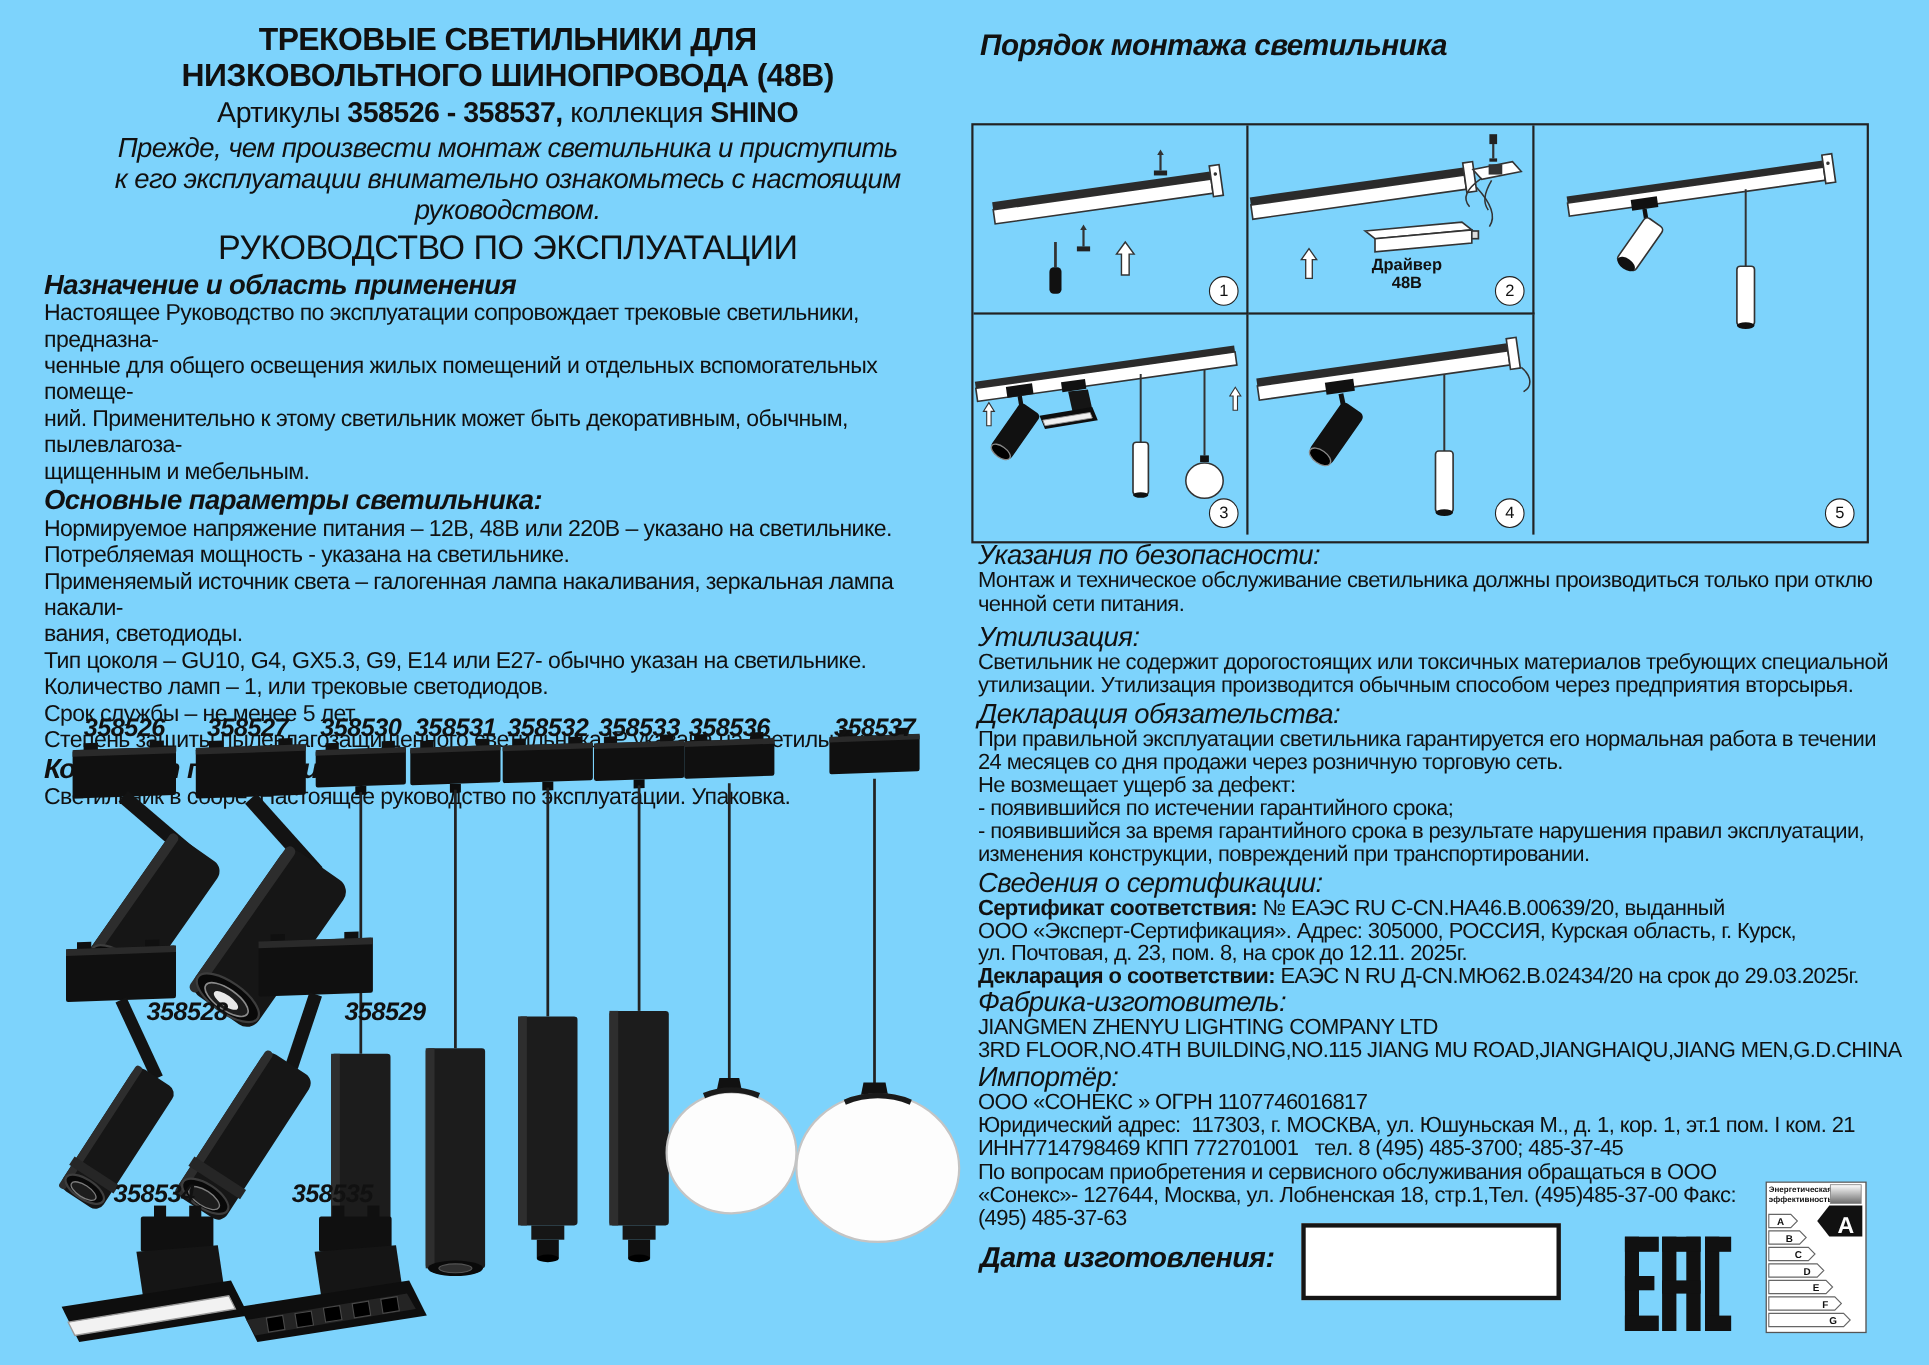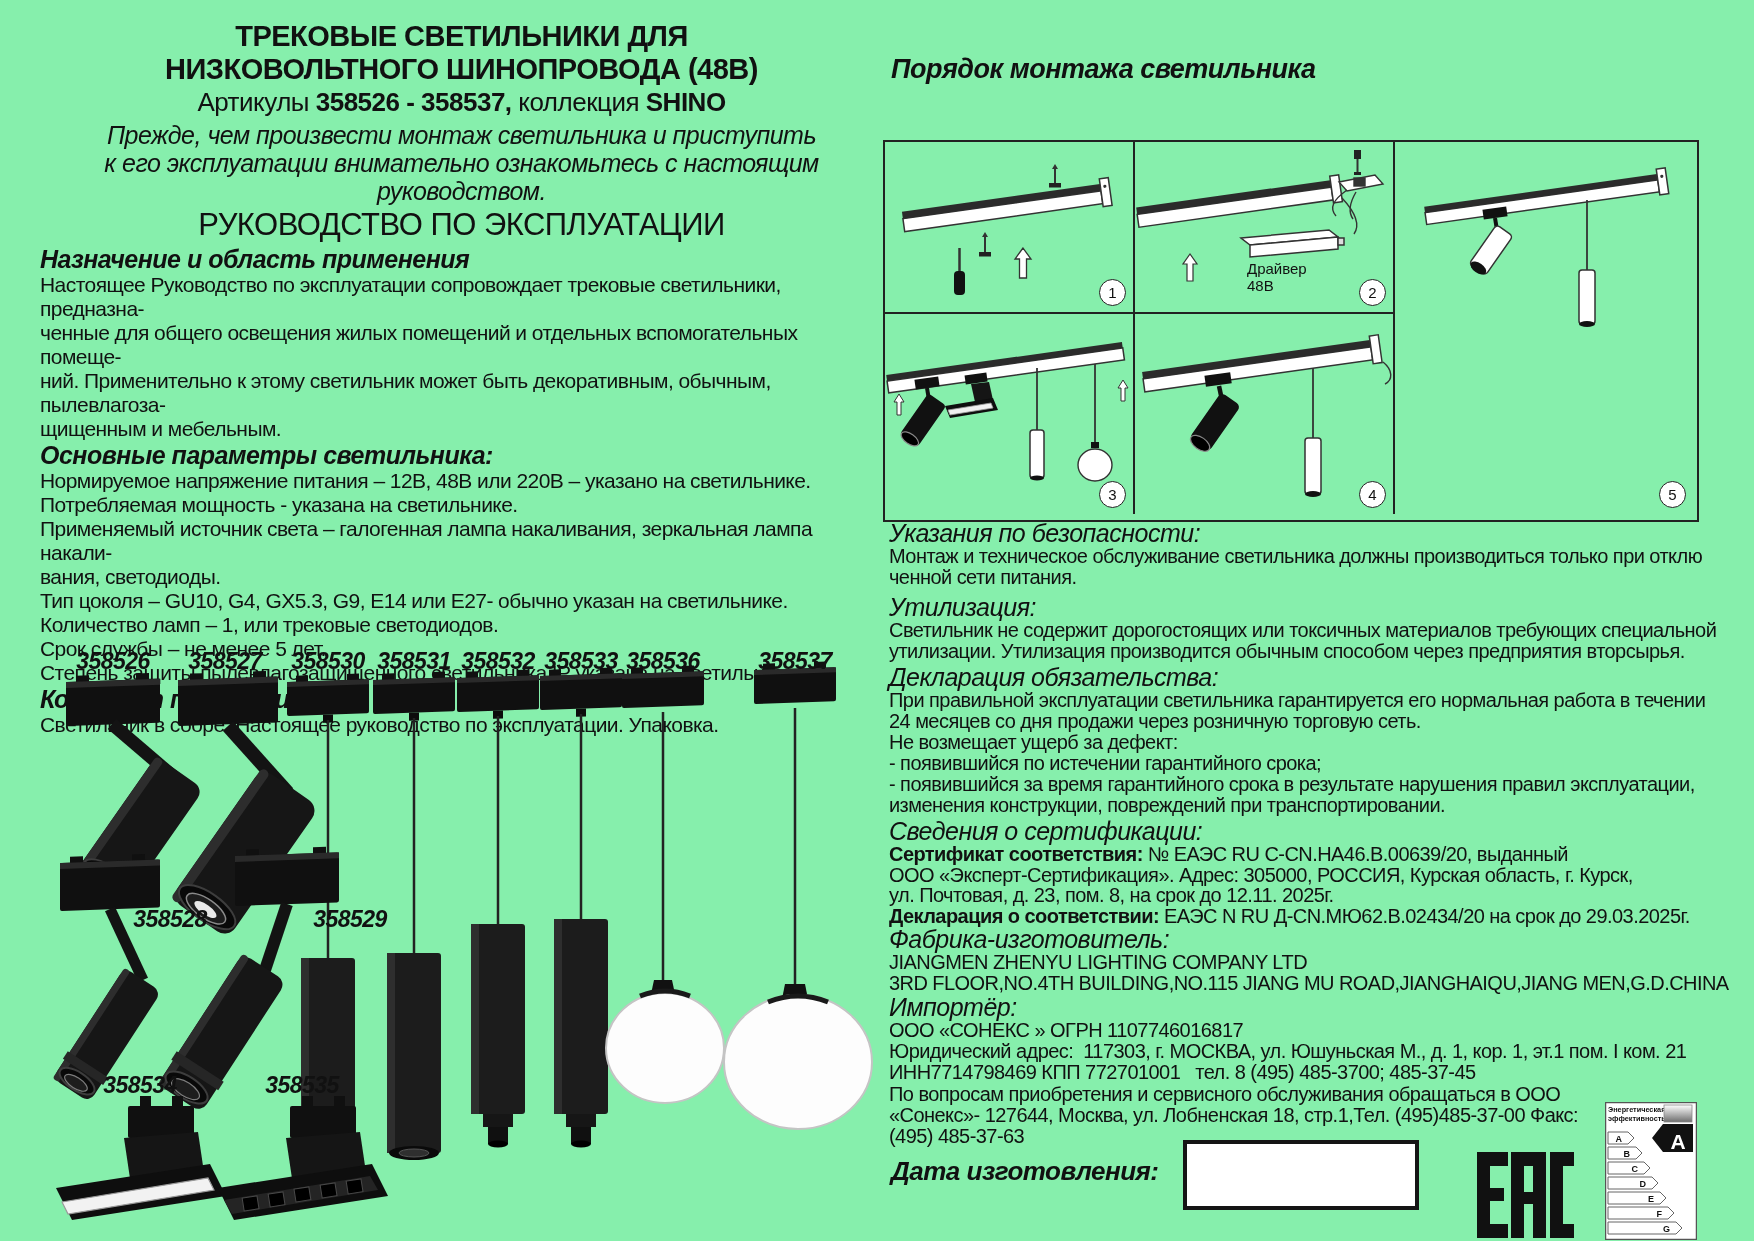--- a/index.html
+++ b/index.html
@@ -1,42 +1,42 @@
 <!DOCTYPE html>
 <html><head>
 <meta charset="utf-8">
 <style>
   html,body{margin:0;padding:0;background:#e8e8e8;}
-  .page{position:relative;width:1754px;height:1241px;background:#86efac;overflow:hidden;
+  .page{position:relative;width:1754px;height:1241px;background:#7dd3fc;overflow:hidden;
         font-family:"Liberation Sans", sans-serif;color:#111;}
   
   .left-col{position:absolute;left:40px;top:20px;width:843px;}
   .doc-title{font-size:29px;font-weight:bold;text-align:center;line-height:33px;letter-spacing:-0.5px;}
   .doc-sub{font-size:26px;text-align:center;line-height:32px;margin-top:0;letter-spacing:-0.5px;}
   .doc-notice{font-size:25px;font-style:italic;text-align:center;line-height:28px;margin-top:3px;letter-spacing:-0.5px;}
   .manual-title{font-size:31px;font-weight:normal;text-align:center;line-height:40px;letter-spacing:-0.5px;}
   .sec-head{font-size:25px;font-weight:bold;font-style:italic;line-height:28px;letter-spacing:-0.5px;}
   .tline{font-size:21px;line-height:24px;letter-spacing:-0.55px;white-space:pre-wrap;}
   
   .products{position:absolute;left:40px;top:648px;width:843px;height:593px;}
   .plabel{position:absolute;transform:translateX(-50%);font-size:23px;font-weight:bold;font-style:italic;
           letter-spacing:-0.5px;white-space:nowrap;}
   
-  .right-col{position:absolute;left:883px;top:0;width:871px;height:898px;margin-top:28px;}
+  .right-col{position:absolute;left:883px;top:0;width:871px;height:898px;}
   .montage-title{position:absolute;left:8px;top:26px;font-size:27px;font-weight:bold;font-style:italic;letter-spacing:-0.5px;}
   .montage{position:absolute;left:0;top:112px;width:812px;height:378px;border:2px solid #222;
            display:grid;grid-template-columns:250px 260px 298px;grid-template-rows:172px 200px;}
   .mcell{position:relative;}
   .mc-r{border-right:2px solid #222;}
   .mc-b{border-bottom:2px solid #222;}
   .mc-tall{grid-column:3;grid-row:1/3;}
   .step-badge{position:absolute;right:7px;bottom:6px;width:25px;height:25px;border:1.5px solid #222;
               border-radius:50%;font-size:15px;display:flex;align-items:center;justify-content:center;background:#fff;}
-  .driver-label{position:absolute;left:112px;top:118px;width:120px;font-size:15px;
-                font-weight:normal;line-height:17px;}
+  .driver-label{position:absolute;left:84px;top:118px;width:120px;text-align:center;font-size:15px;
+                font-weight:bold;line-height:17px;}
   .done-text{position:absolute;left:0;top:212px;width:100%;text-align:center;font-size:24px;font-weight:bold;
              font-style:italic;line-height:31px;letter-spacing:-0.5px;}
   .rsec{position:absolute;left:6px;width:860px;}
   .rsec-head{font-size:25px;font-style:italic;line-height:26px;letter-spacing:-0.5px;}
   .rline{font-size:20px;line-height:21px;letter-spacing:-0.55px;white-space:pre-wrap;}
   .rline b{letter-spacing:-0.55px;}
   .cert .rline{line-height:20.5px;}
   .date-label{position:absolute;left:8px;top:1128px;font-size:26px;font-style:italic;font-weight:bold;letter-spacing:-0.5px;}
   .date-box{position:absolute;left:300px;top:1112px;width:228px;height:62px;border:4px solid #151515;background:#fff;}
   .eac{position:absolute;left:594px;top:1124px;width:97px;height:86px;}

